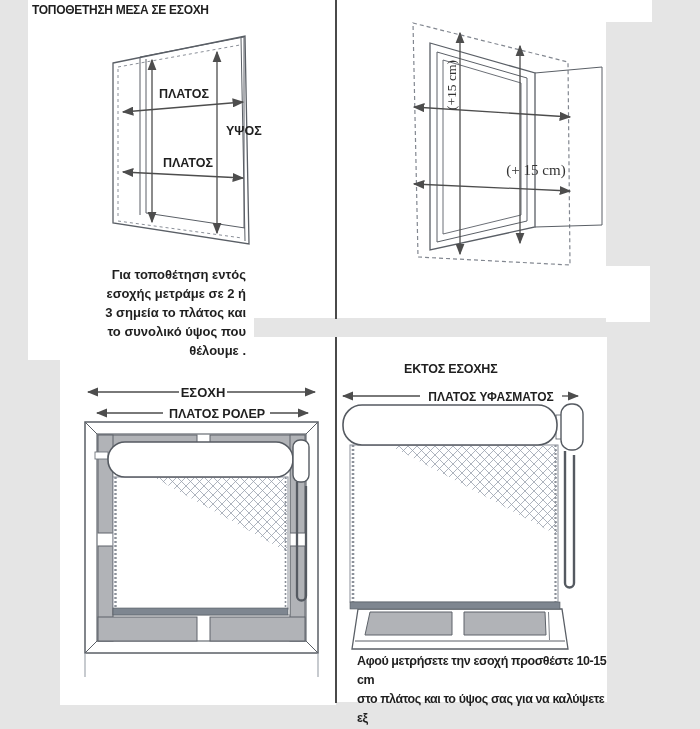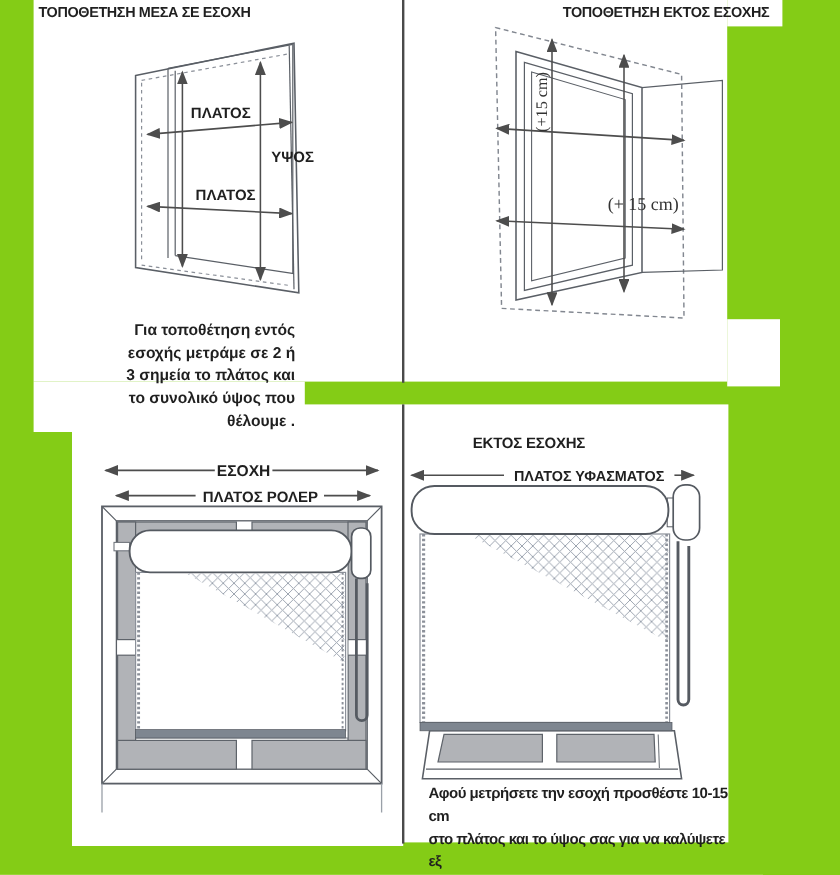--- a/index.html
+++ b/index.html
@@ -1,25 +1,25 @@
 <!DOCTYPE html>
 <html><head>
 <meta charset="utf-8">
 <style>
   html,body{margin:0;padding:0;}
-  .page{position:relative;width:700px;height:729px;background:#84cc16;overflow:hidden;
+  .page{position:relative;width:700px;height:729px;background:#e5e5e5;overflow:hidden;
         font-family:"Liberation Sans",sans-serif;color:#1f1f1f;}
   .white{position:absolute;background:#ffffff;}
   .divider{position:absolute;width:1.5px;background:#4a4a4a;}
   .title{position:absolute;font-weight:bold;font-size:12px;letter-spacing:-0.3px;white-space:nowrap;}
   .para{position:absolute;font-weight:bold;white-space:pre-line;}
   .para.tl{left:46px;top:265px;font-size:13px;line-height:19px;width:200px;text-align:right;}
   .para.tr{left:442px;top:271px;font-size:12.5px;line-height:19px;width:215px;letter-spacing:-0.3px;}
   .para.bottom{left:357px;top:652px;font-size:12.5px;line-height:19px;width:258px;letter-spacing:-0.4px;}
-  .br-title{position:absolute;left:394px;top:362px;font-weight:bold;font-size:12.5px;letter-spacing:-0.2px;}
+  .br-title{position:absolute;left:404px;top:362px;font-weight:bold;font-size:12.5px;letter-spacing:-0.2px;}
   svg{position:absolute;overflow:visible;}
   svg text{font-family:"Liberation Sans",sans-serif;font-weight:bold;fill:#1f1f1f;}
   svg text.serif{font-family:"Liberation Serif",serif;font-weight:normal;fill:#333;}
   .ln{stroke:#5a5f66;stroke-width:1.3;fill:none;}
   .arrow{stroke:#4d4d4d;stroke-width:1.3;fill:none;}
   .dash{stroke:#828790;stroke-width:1.2;fill:none;stroke-dasharray:4 3;}
 </style>
 </head>
 <body>
 
@@ -30,21 +30,20 @@
   <div class="white" style="left:336px;top:0;width:270px;height:318px;"></div>
   <div class="white" style="left:606px;top:0;width:46px;height:22px;"></div>
   <div class="white" style="left:606px;top:266px;width:44px;height:56px;"></div>
   <div class="white" style="left:60px;top:337px;width:276px;height:368px;"></div>
   <div class="white" style="left:336px;top:337px;width:271px;height:365px;"></div>
 
   <div class="divider" style="left:335px;top:0;height:319px;"></div>
   <div class="divider" style="left:335px;top:337px;height:366px;"></div>
 
   <div class="title" style="left:32px;top:3px;">ΤΟΠΟΘΕΤΗΣΗ ΜΕΣΑ ΣΕ ΕΣΟΧΗ</div>
-  <div class="title" style="left:469px;top:3px;">ΤΟΠΟΘΕΤΗΣΗ ΕΚΤΟΣ ΕΣΟΧΗΣ</div>
 
   <svg style="left:80px;top:25px;" width="230" height="240" viewBox="0 0 230 240">
     <defs>
       <marker id="tl-ah" markerWidth="9" markerHeight="7" refX="8" refY="3.5" orient="auto-start-reverse">
         <path d="M0,0 L9,3.5 L0,7 Z" fill="#4d4d4d"></path>
       </marker>
     </defs>
     <g>
       <path class="ln" d="M33,38 L165,11 L169,219 L33,198 Z"></path>
       <path class="ln" style="stroke-width:1" d="M161,13 L165,216"></path>

